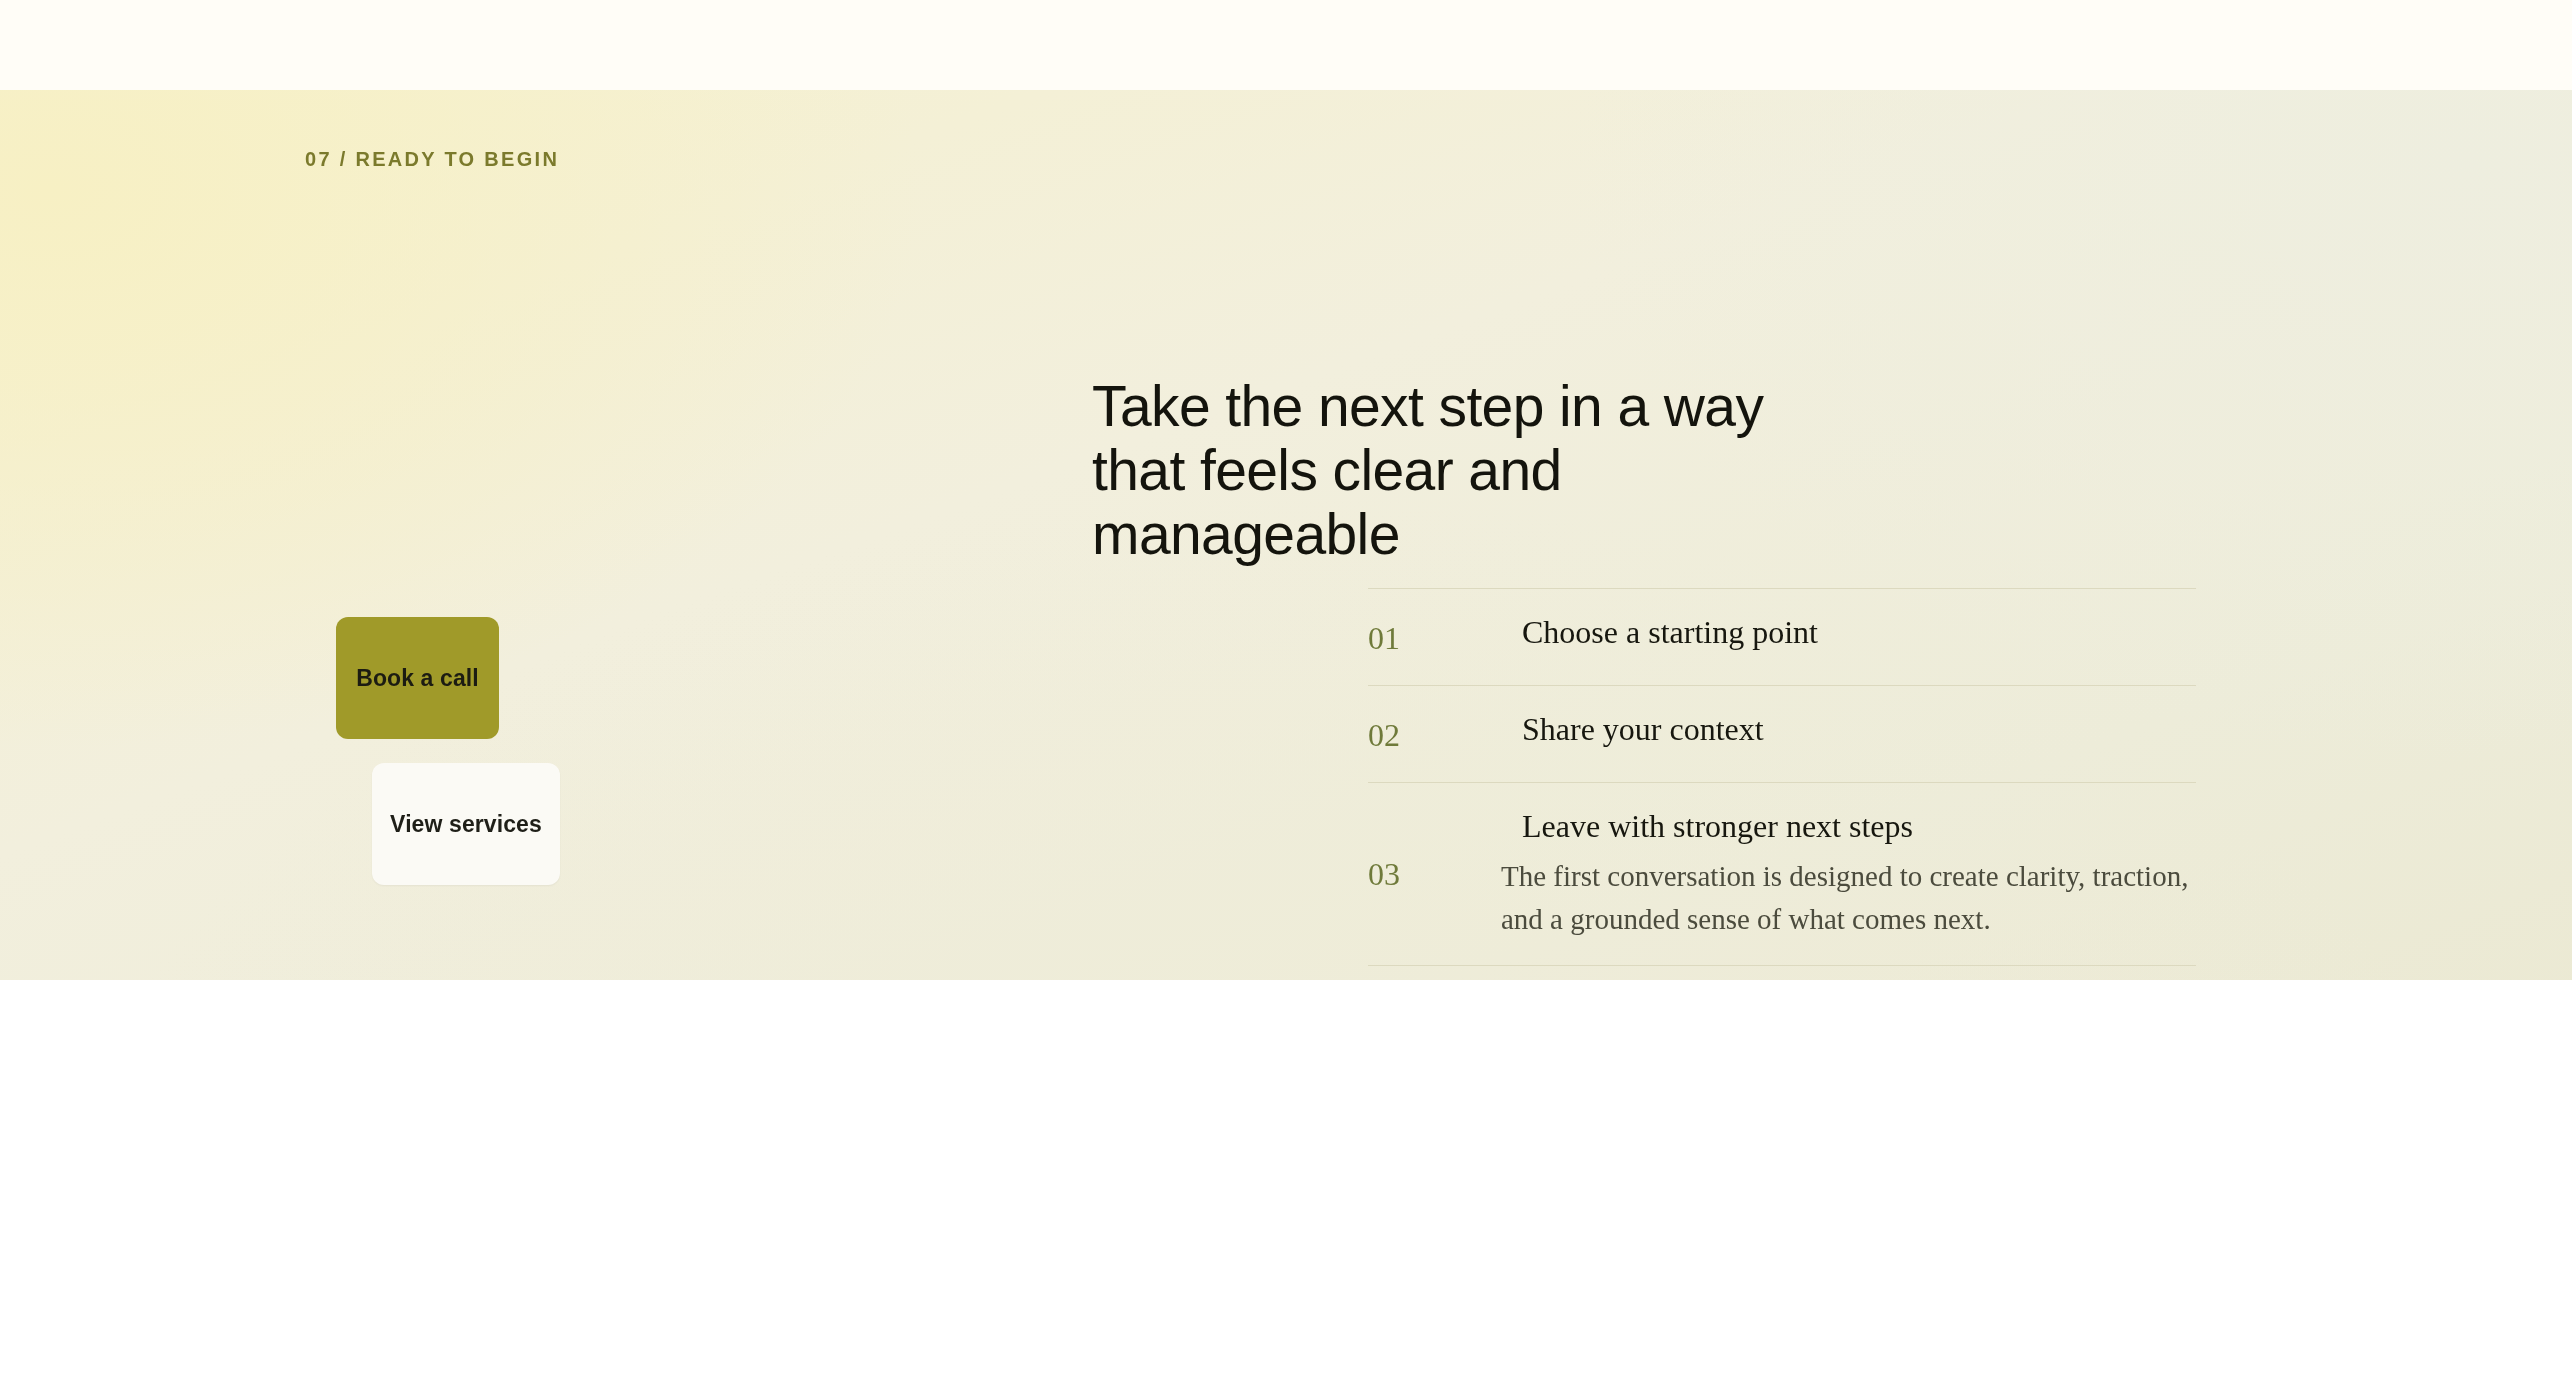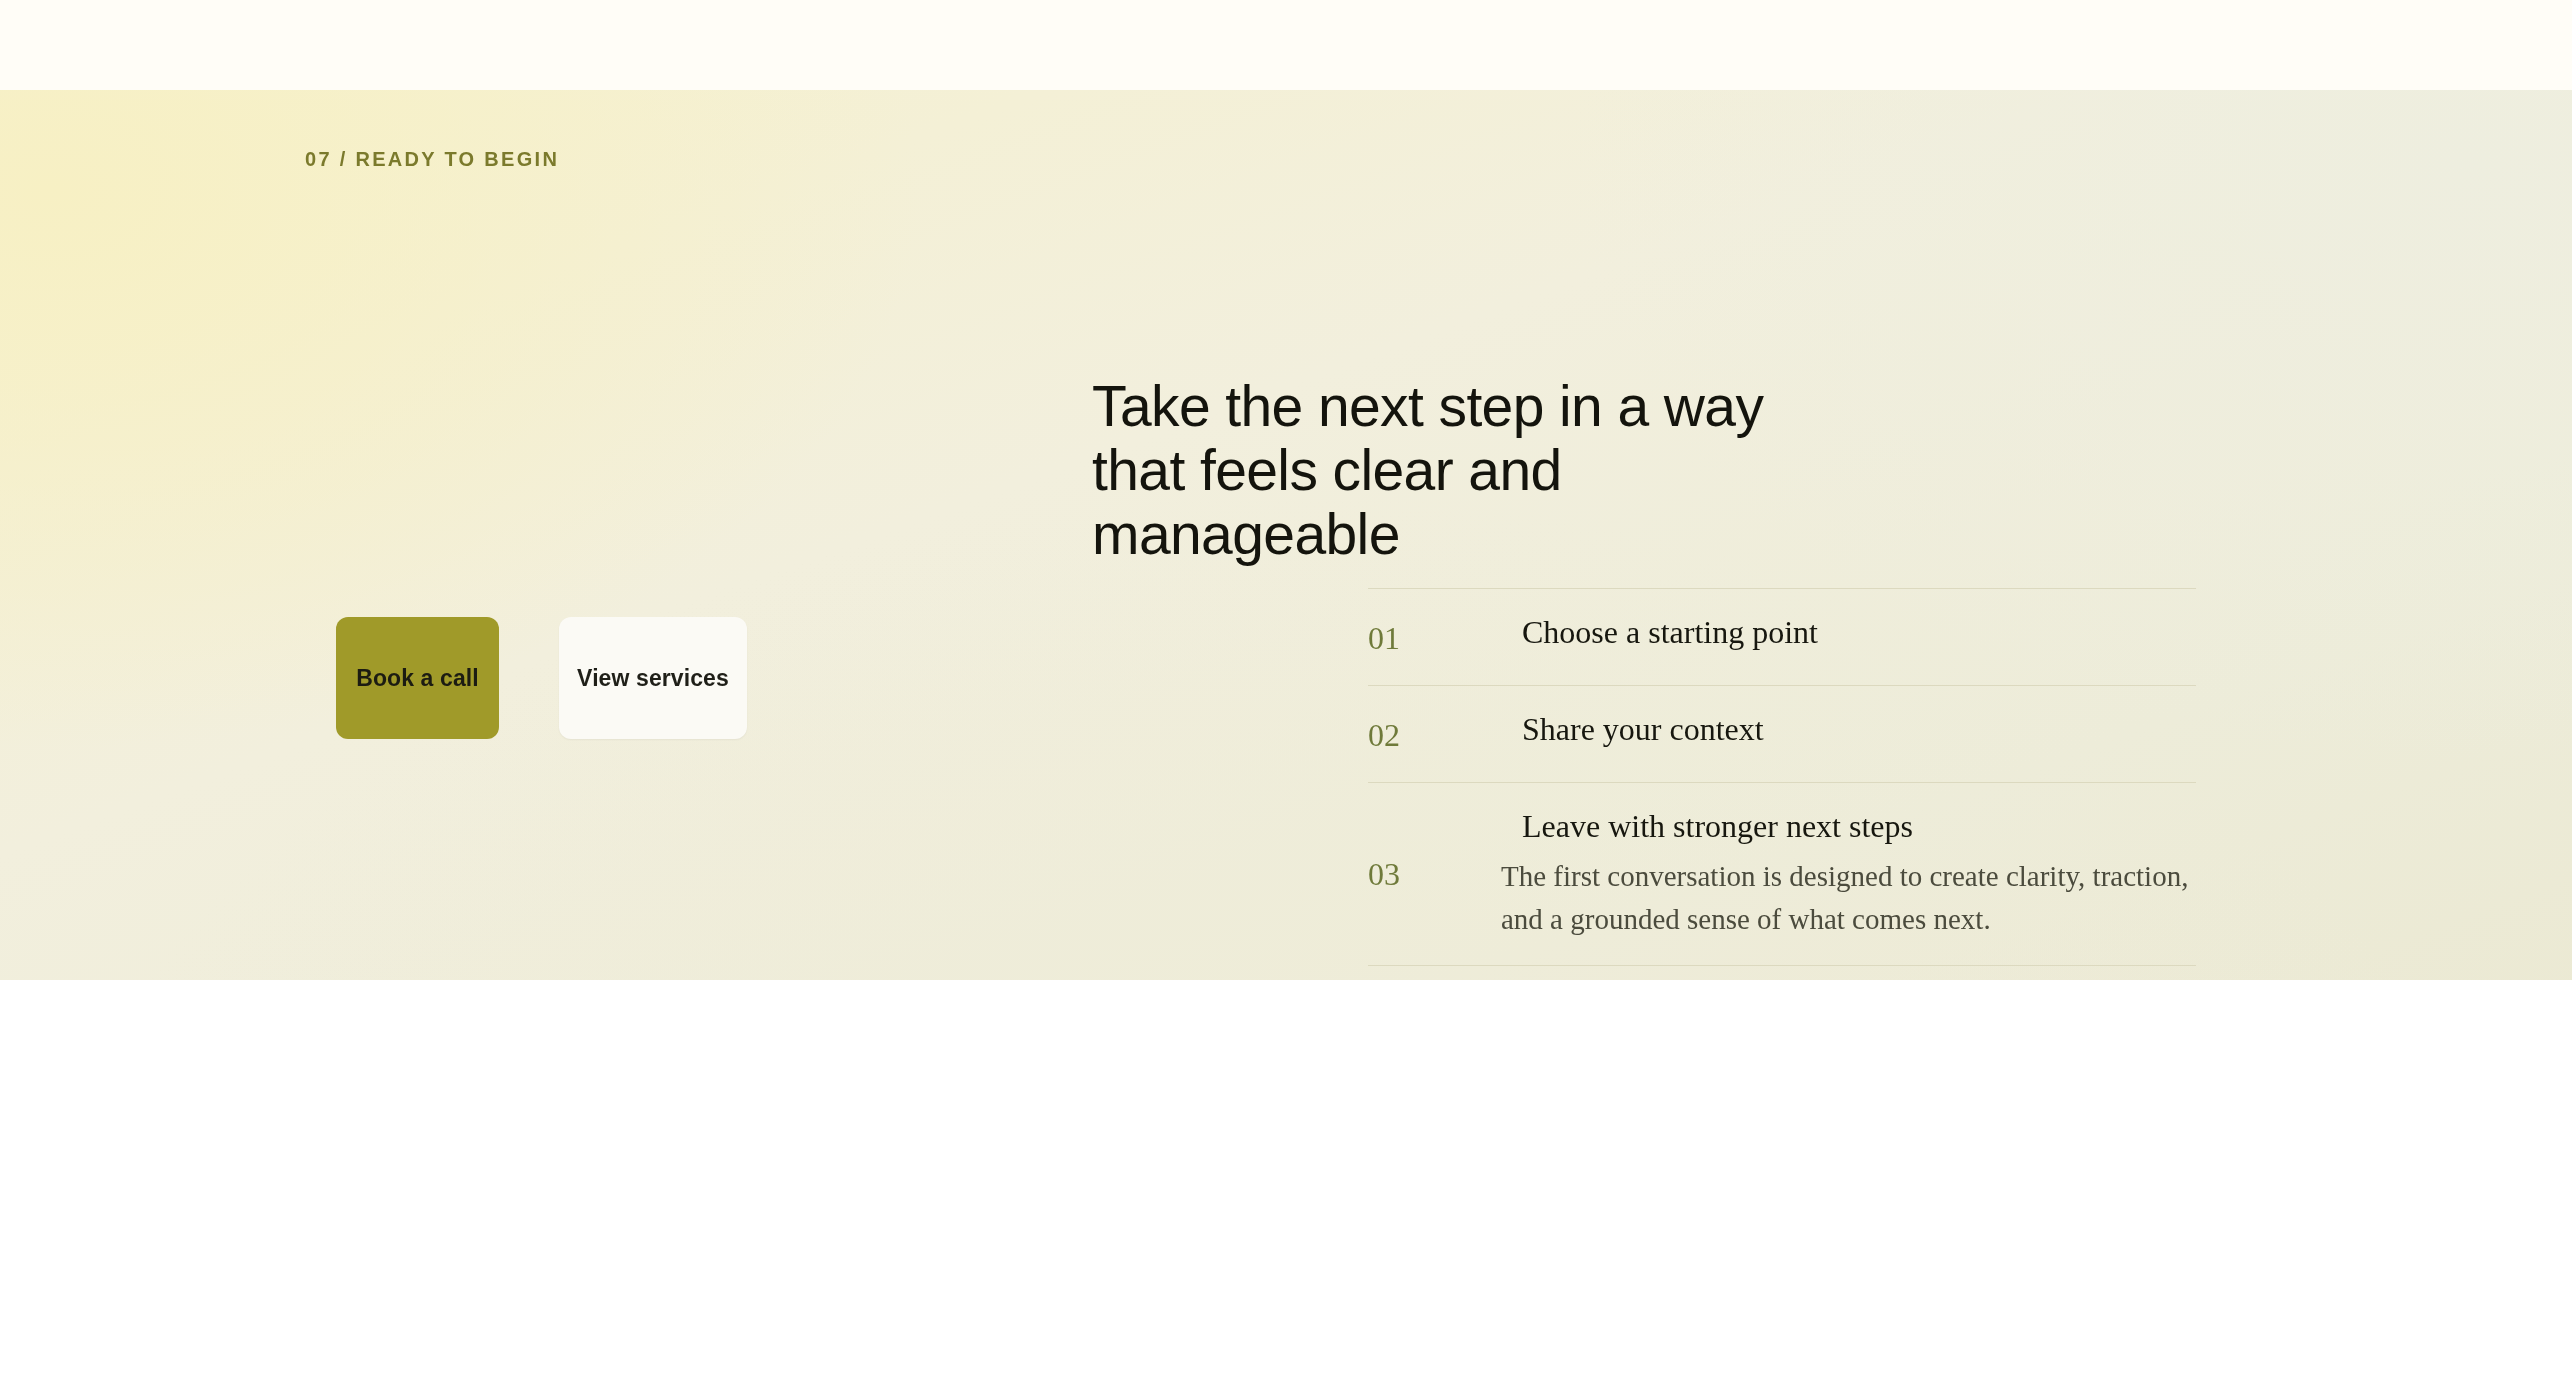--- a/index.html
+++ b/index.html
@@ -81,20 +81,21 @@
     color: #3b3b31;
     font-weight: 400;
   }
 
   .btn-row {
     position: absolute;
     left: 336px;
     top: 527px;
     display: flex;
     gap: 24px;
+    flex-direction: column;
   }
   .btn {
     border: 0;
     cursor: pointer;
     font-family: "Liberation Sans", sans-serif;
     font-size: 23px;
     font-weight: 700;
     border-radius: 12px;
     display: flex;
     align-items: center;

